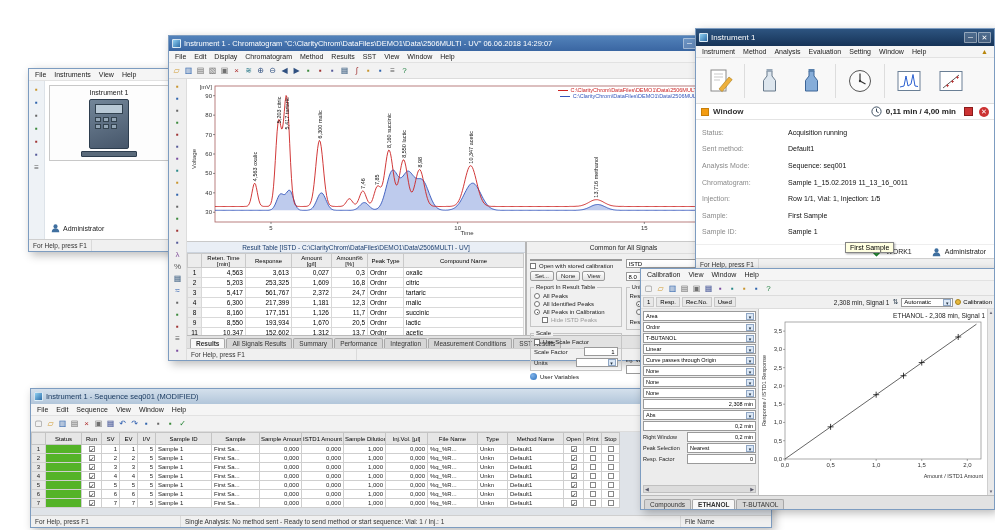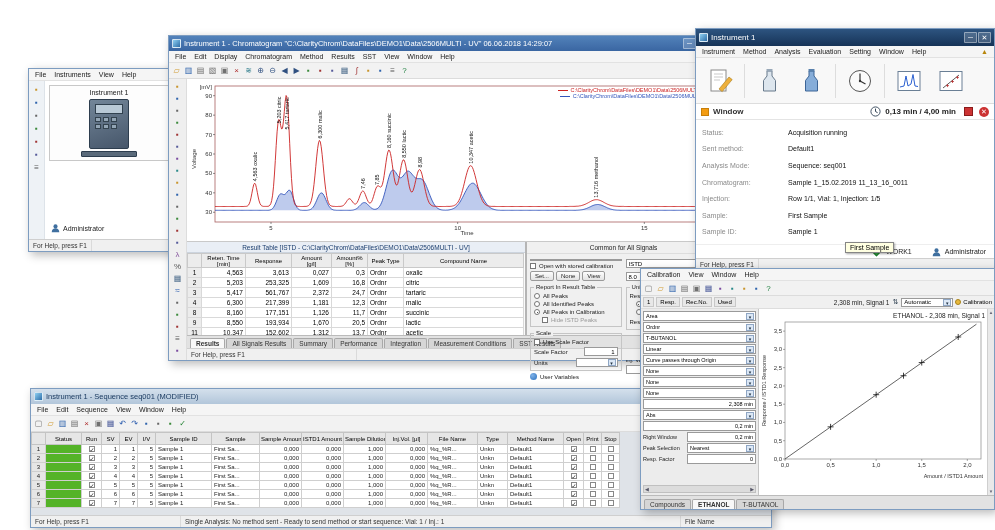--- a/index.html
+++ b/index.html
@@ -866,21 +866,21 @@
       </span>
     </div>
   <div class="banner">
     <span class="run-sq"></span>
     <span class="run-lbl">Window</span>
     <span style="flex:1"></span>
     <svg width="11" height="11" viewBox="0 0 11 11">
         <circle cx="5.5" cy="5.5" r="4.6" fill="#fff" stroke="#456"></circle>
         <path d="M5.5 5.5V2.6M5.5 5.5l2.1 1.2" stroke="#345" fill="none"></path>
       </svg>
-    <span class="time">0,13 min / 4,00 min</span>
+    <span class="time">0,11 min / 4,00 min</span>
     <span class="stop-sq"></span>
     <span class="abort">✕</span>
   </div>
   <div class="info" id="instInfo">
       <div class="irow">
         <span class="ilab">Status:</span>
         <span class="ival">Acquisition running</span>
       </div>
       <div class="irow">
         <span class="ilab">Sent method:</span>

